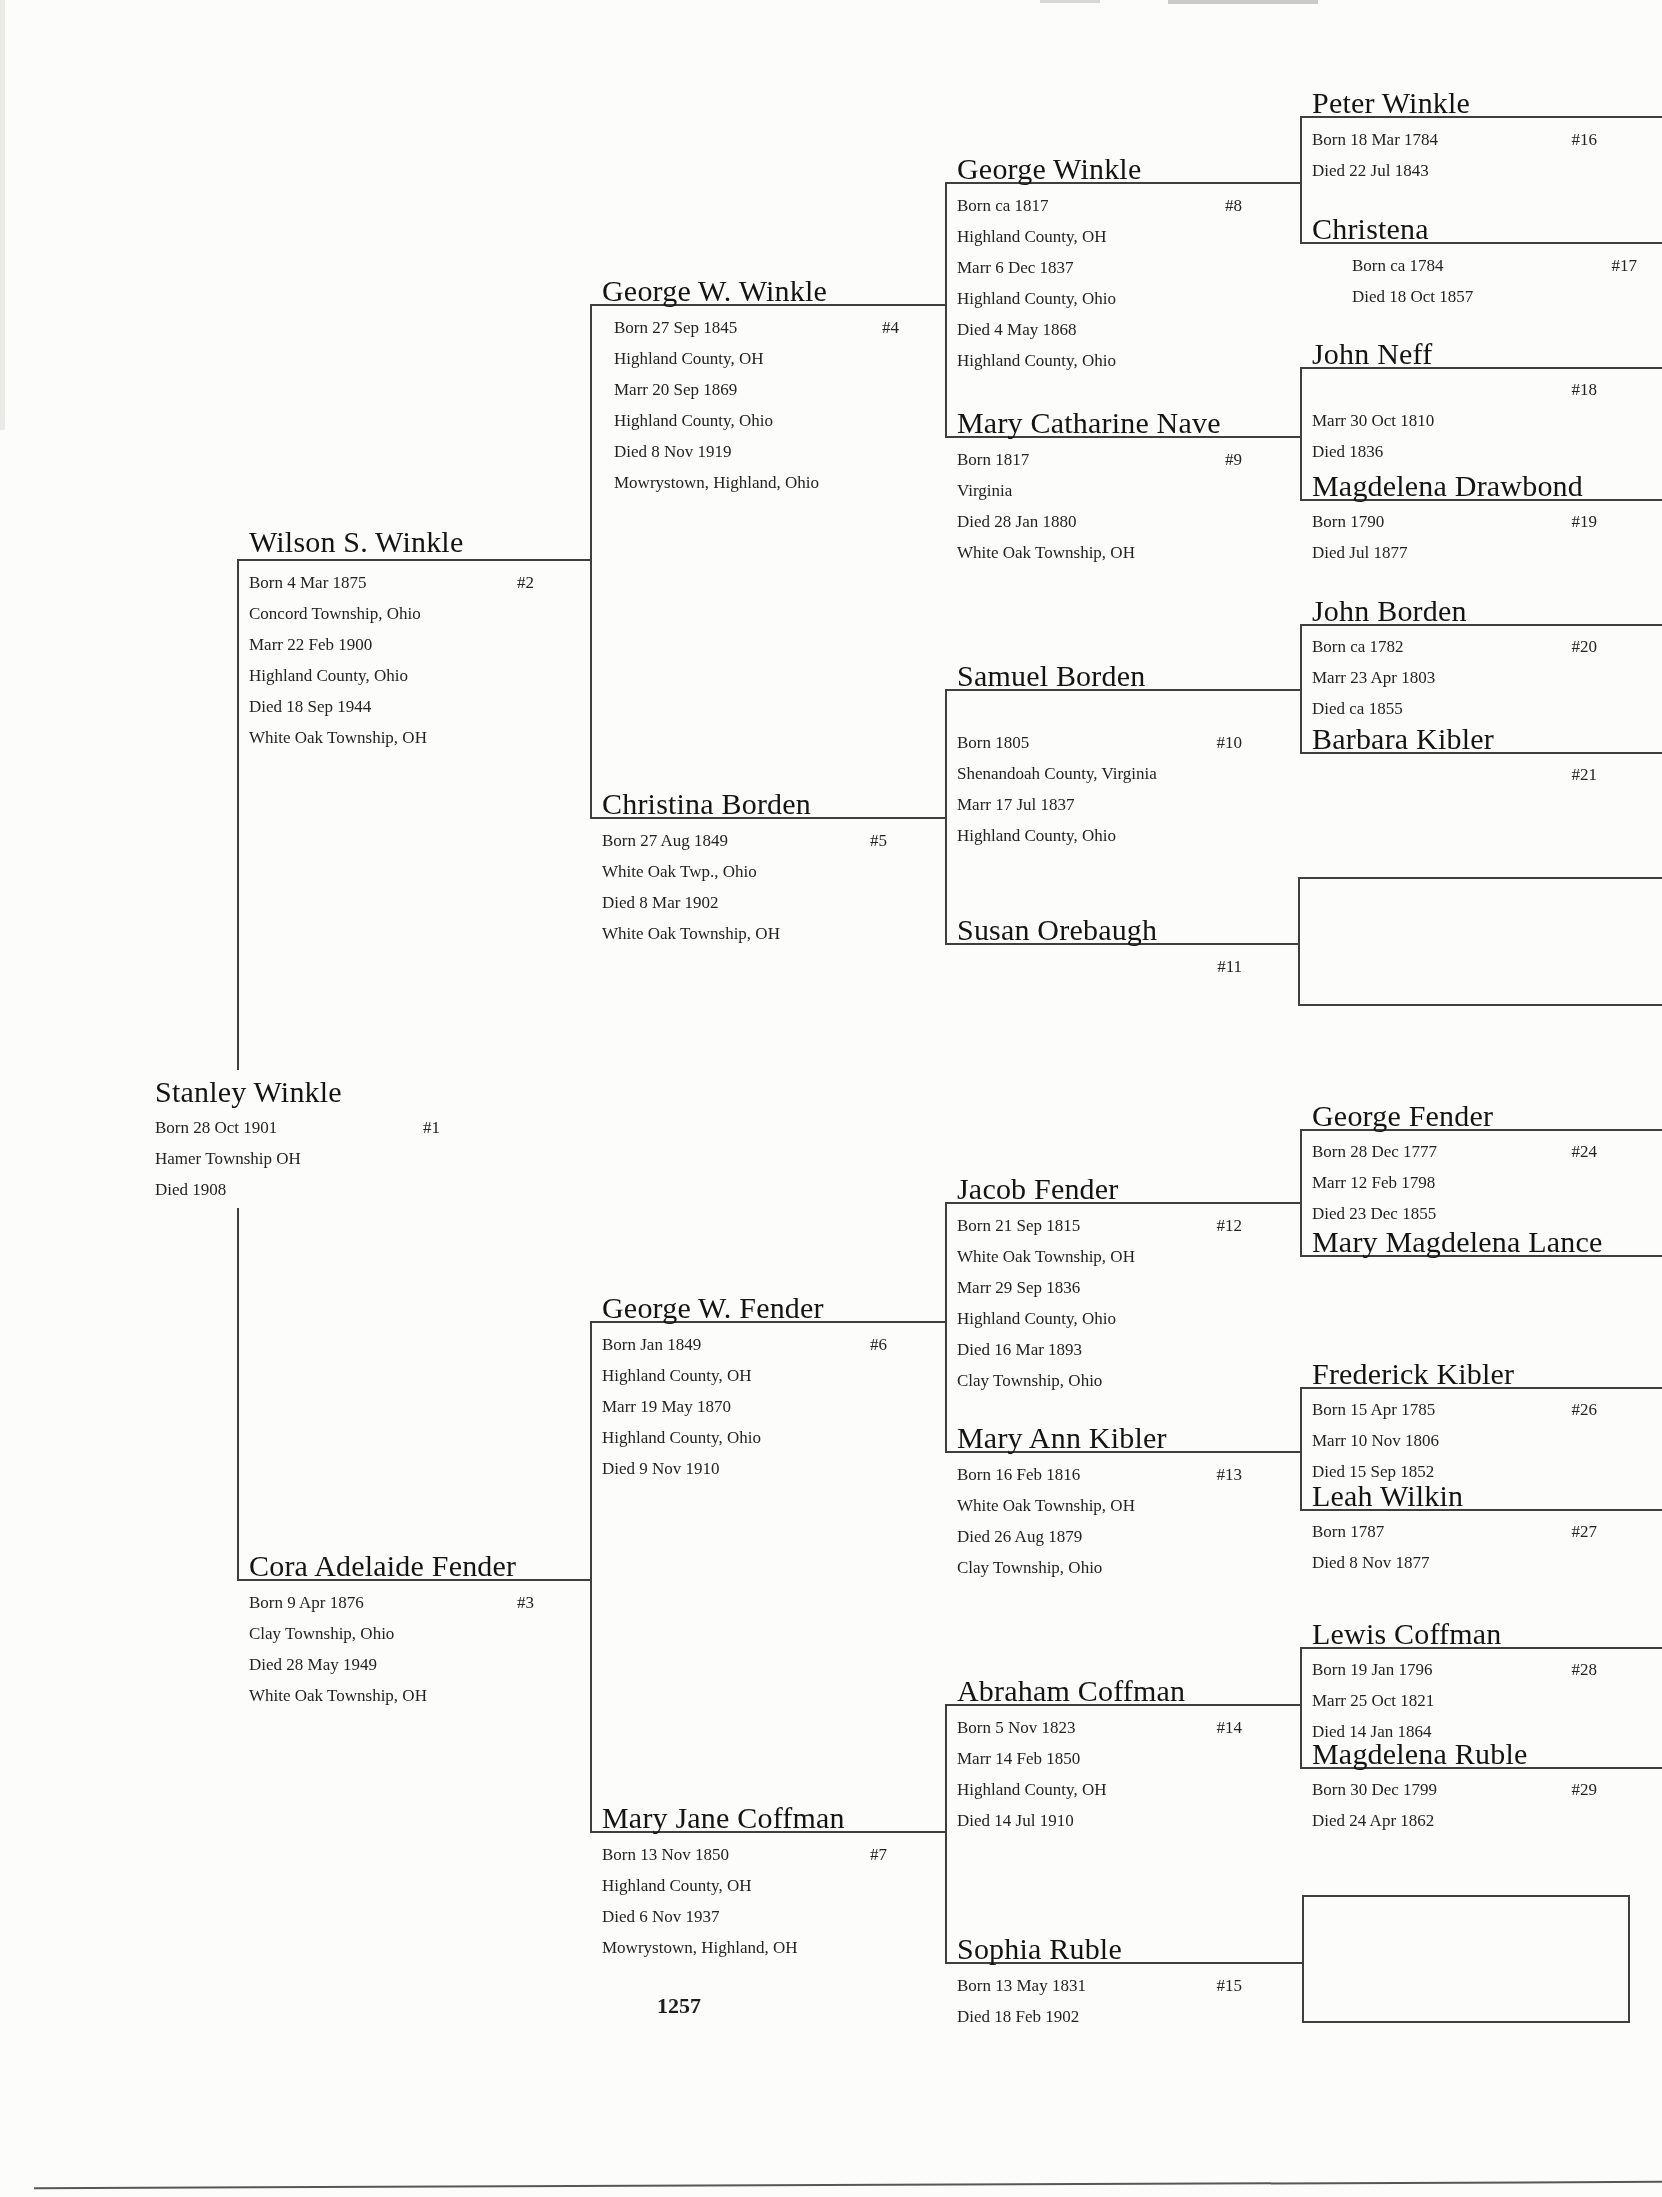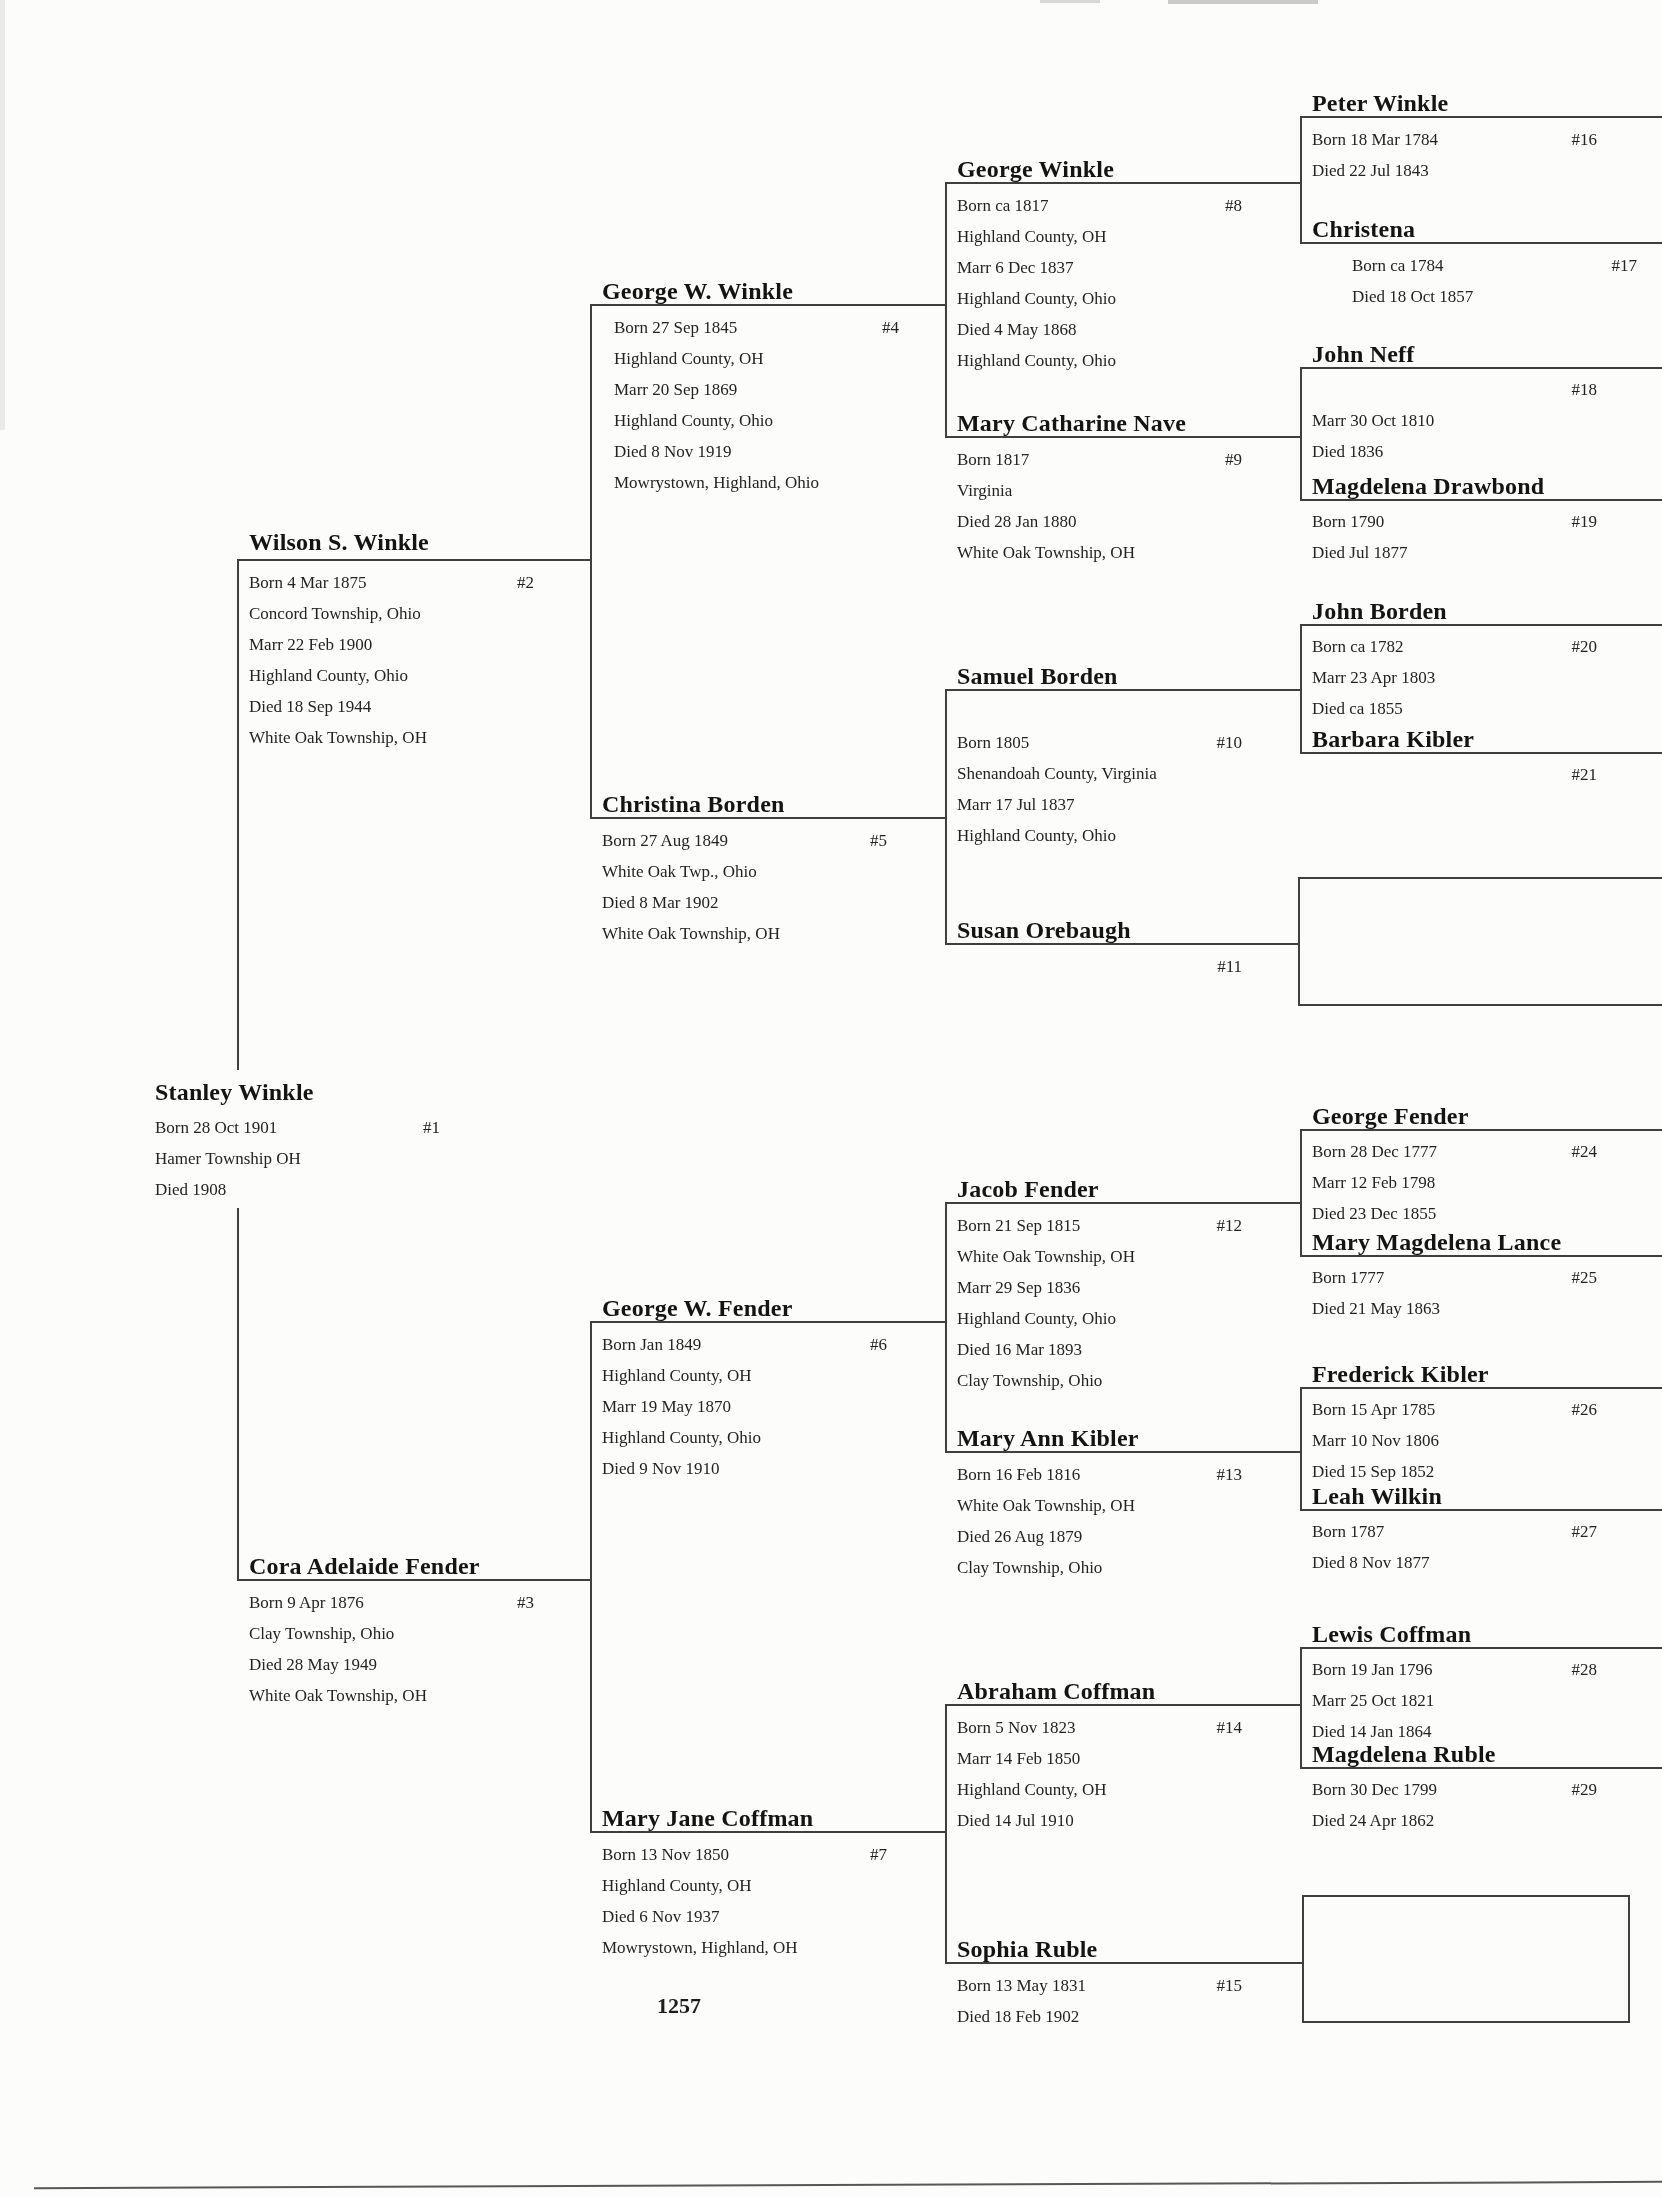--- a/index.html
+++ b/index.html
@@ -4,21 +4,21 @@
 <style>
   html,body{margin:0;padding:0;background:#9a9a9a;}
   .page{
     position:relative;width:1662px;height:2197px;margin:0 auto;
     background:#fcfcfa;overflow:hidden;
     font-family:"Liberation Serif",serif;color:#232323;
   }
   .hline{position:absolute;height:2px;background:#3f3f3f;}
   .vline{position:absolute;width:2px;background:#3f3f3f;}
   .pname{
-    position:absolute;font-weight:bold;font-size:24px;line-height:28px;
+    position:absolute;font-weight:normal;font-size:30px;line-height:28px;
     color:#141414;white-space:nowrap;letter-spacing:.2px;
   }
   .pdetails{position:absolute;font-size:17px;line-height:31px;white-space:nowrap;}
   .prow{height:31px;}
   .prow.first{display:flex;justify-content:space-between;width:285px;}
   .prow .num{padding-left:8px;}
   .emptybox{position:absolute;border:2px solid #3f3f3f;background:transparent;}
   .pagenum{position:absolute;font-weight:bold;font-size:22px;color:#1d1d1d;}
   .artifact{position:absolute;}
 </style>
@@ -292,27 +292,20 @@
       </div>
     </div>
   <div class="pdetails" style="left:1312px;top:1136px;">
       <div class="prow first">
         <span>Born 28 Dec 1777</span>
         <span class="num">#24</span>
       </div>
       <div class="prow">Marr 12 Feb 1798</div>
       <div class="prow">Died 23 Dec 1855</div>
     </div>
-  <div class="pdetails" style="left:1312px;top:1262px;">
-      <div class="prow first">
-        <span>Born 1777</span>
-        <span class="num">#25</span>
-      </div>
-      <div class="prow">Died 21 May 1863</div>
-    </div>
   <div class="pdetails" style="left:1312px;top:1394px;">
       <div class="prow first">
         <span>Born 15 Apr 1785</span>
         <span class="num">#26</span>
       </div>
       <div class="prow">Marr 10 Nov 1806</div>
       <div class="prow">Died 15 Sep 1852</div>
     </div>
   <div class="pdetails" style="left:1312px;top:1516px;">
       <div class="prow first">

